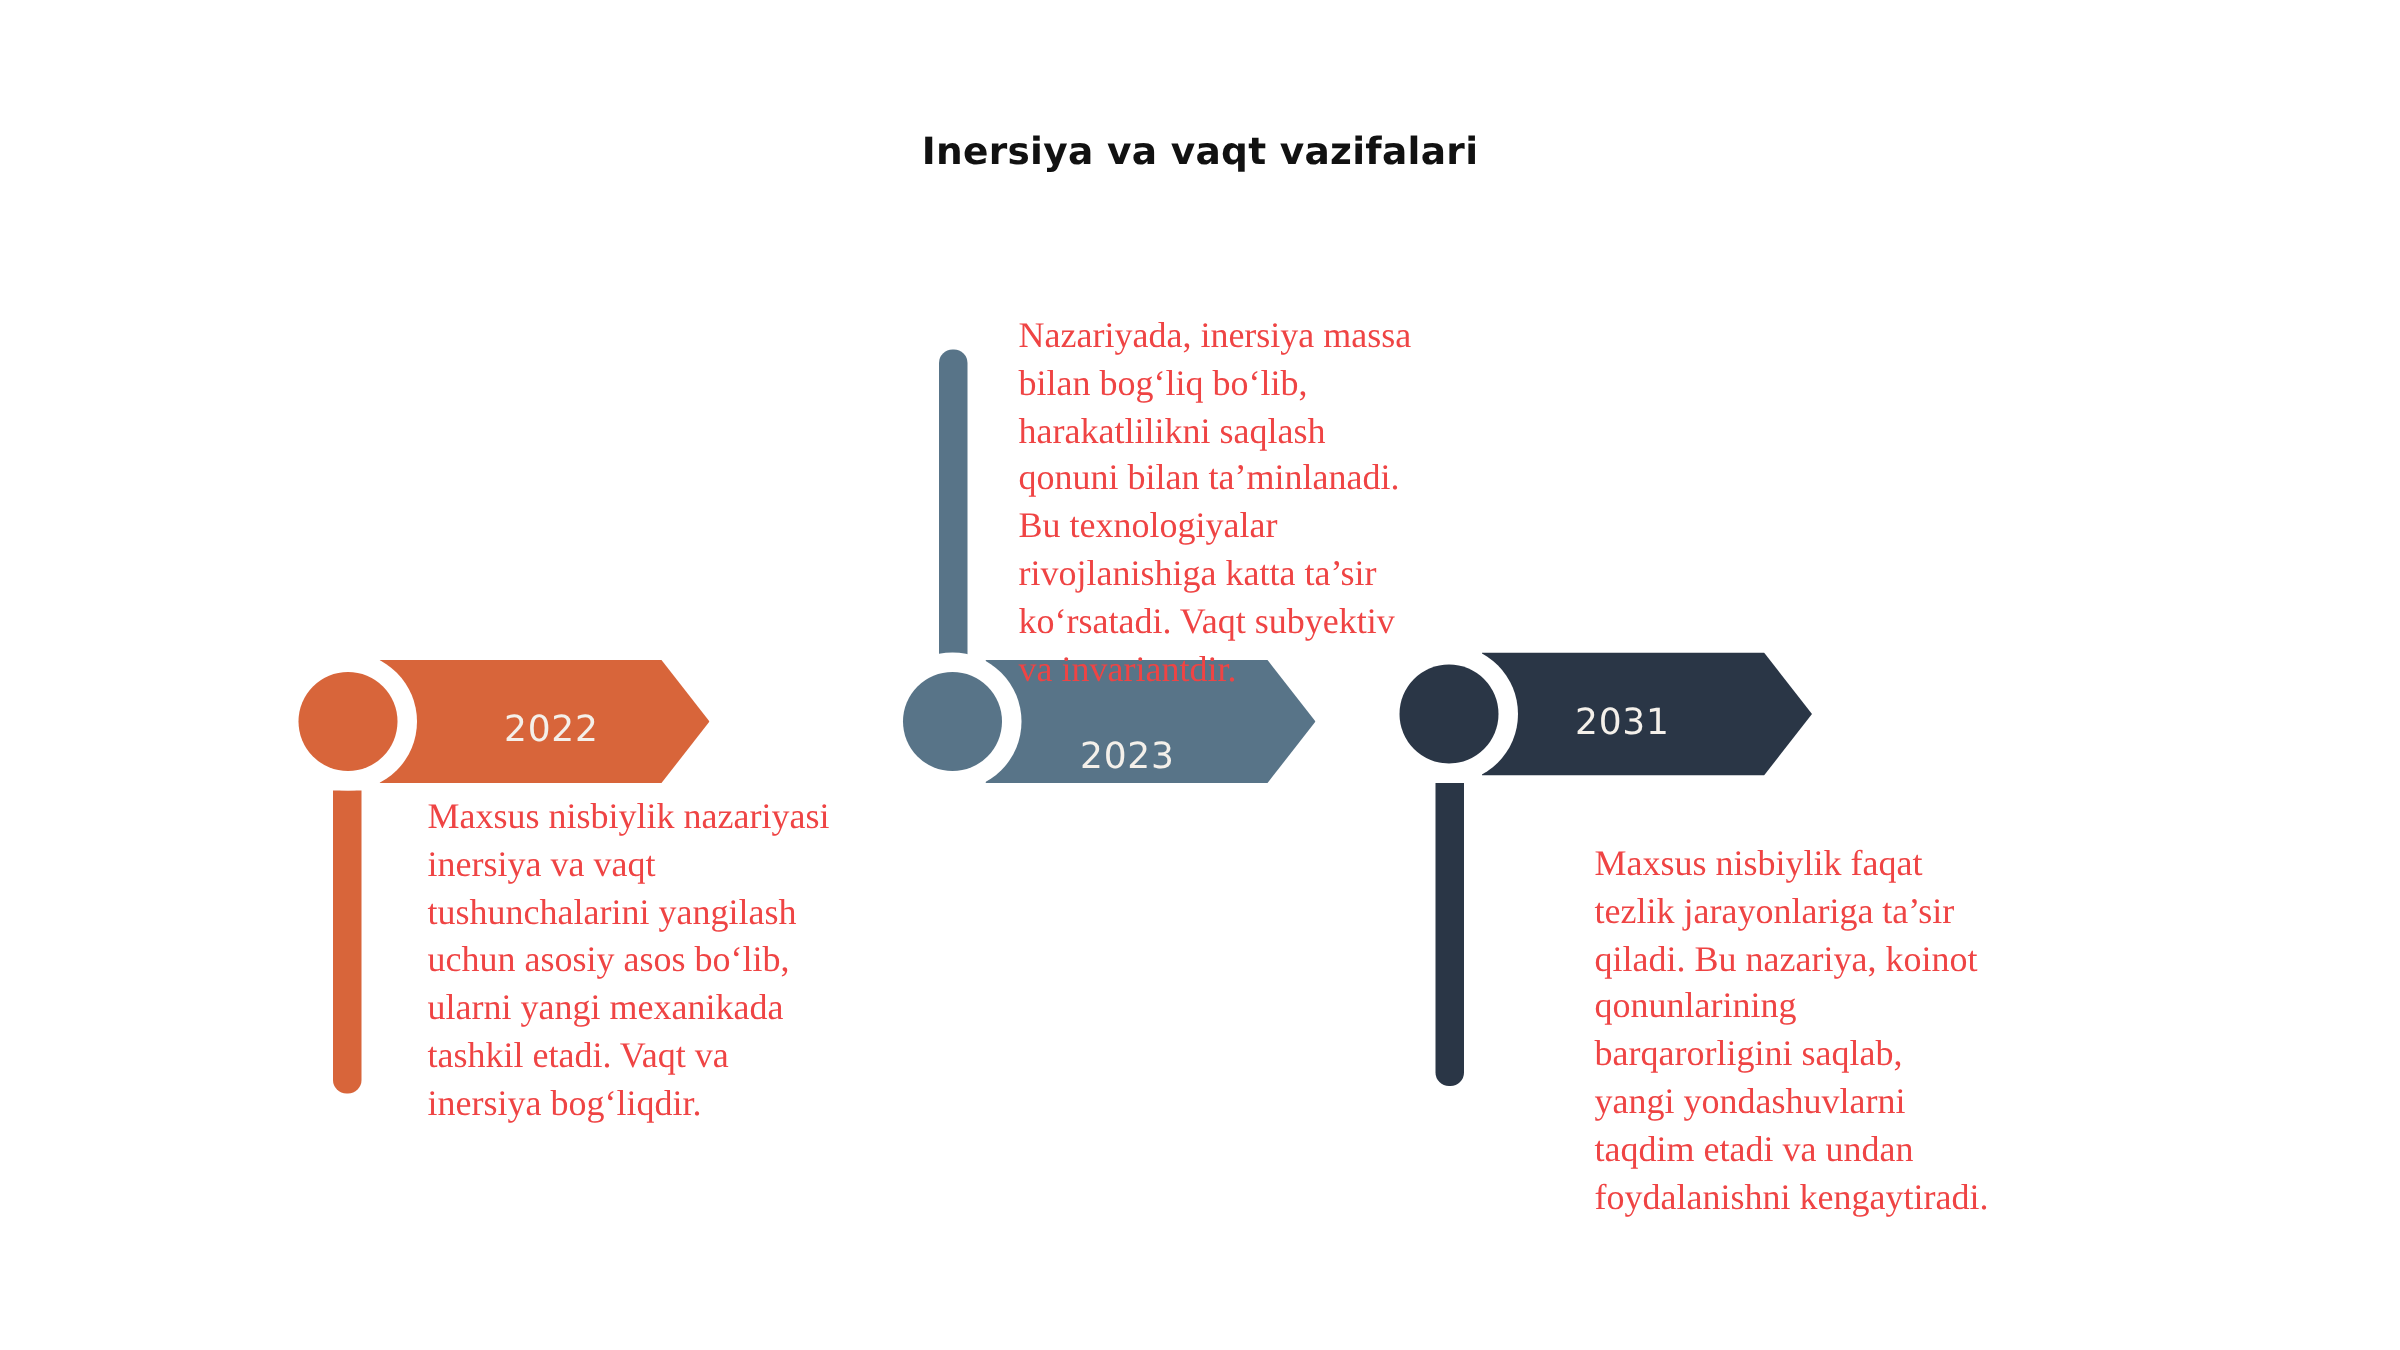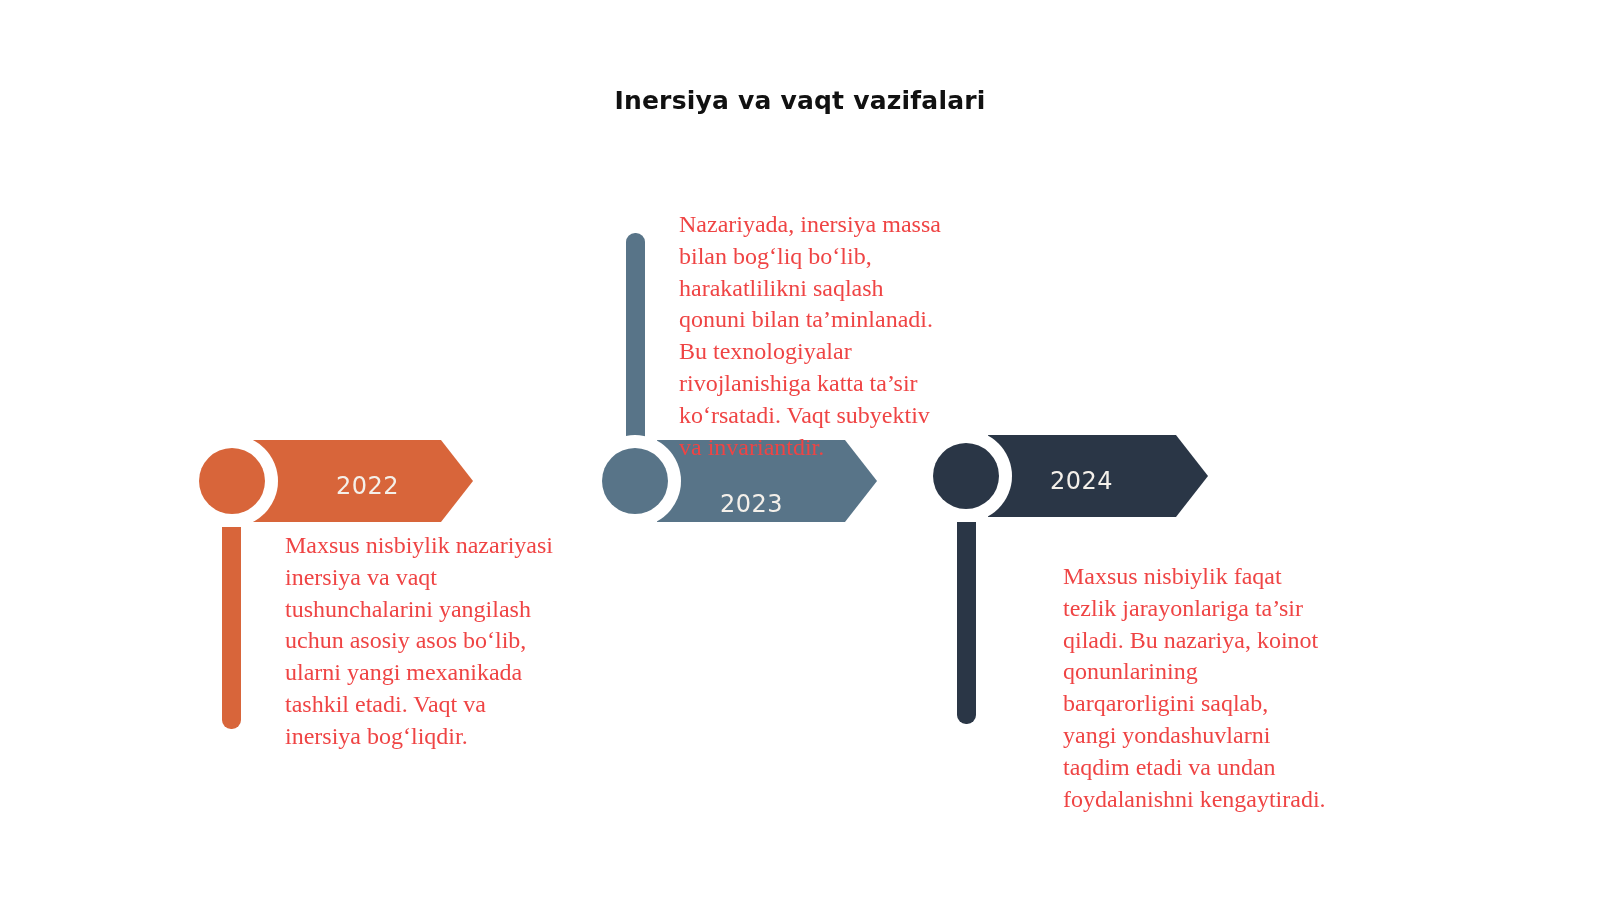--- a/index.html
+++ b/index.html
@@ -63,21 +63,21 @@
 va invariantdir.</div>
 </div>
 
 <div class="item">
   <div class="stem down" style="left:957px; top:522px; height:202px; background:#2A3646;"></div>
   <div class="band" style="left:988px; top:435px; width:220px;">
     <svg width="220" height="82" viewBox="0 0 220 82">
         <polygon points="0,0 188,0 220,41 188,82 0,82" fill="#2A3646"></polygon>
       </svg>
   </div>
-  <div class="year" style="left:1050px; top:467px;">2024</div>
+  <div class="year" style="left:1050px; top:467px;">2031</div>
   <div class="ring" style="left:920px; top:430px; width:92px; height:92px;"></div>
   <div class="dot" style="left:933px; top:443px; width:66px; height:66px; background:#2A3646;"></div>
   <div class="desc" style="left:1063px; top:561px; width:380px;">Maxsus nisbiylik faqat
 tezlik jarayonlariga ta’sir
 qiladi. Bu nazariya, koinot
 qonunlarining
 barqarorligini saqlab,
 yangi yondashuvlarni
 taqdim etadi va undan
 foydalanishni kengaytiradi.</div>

